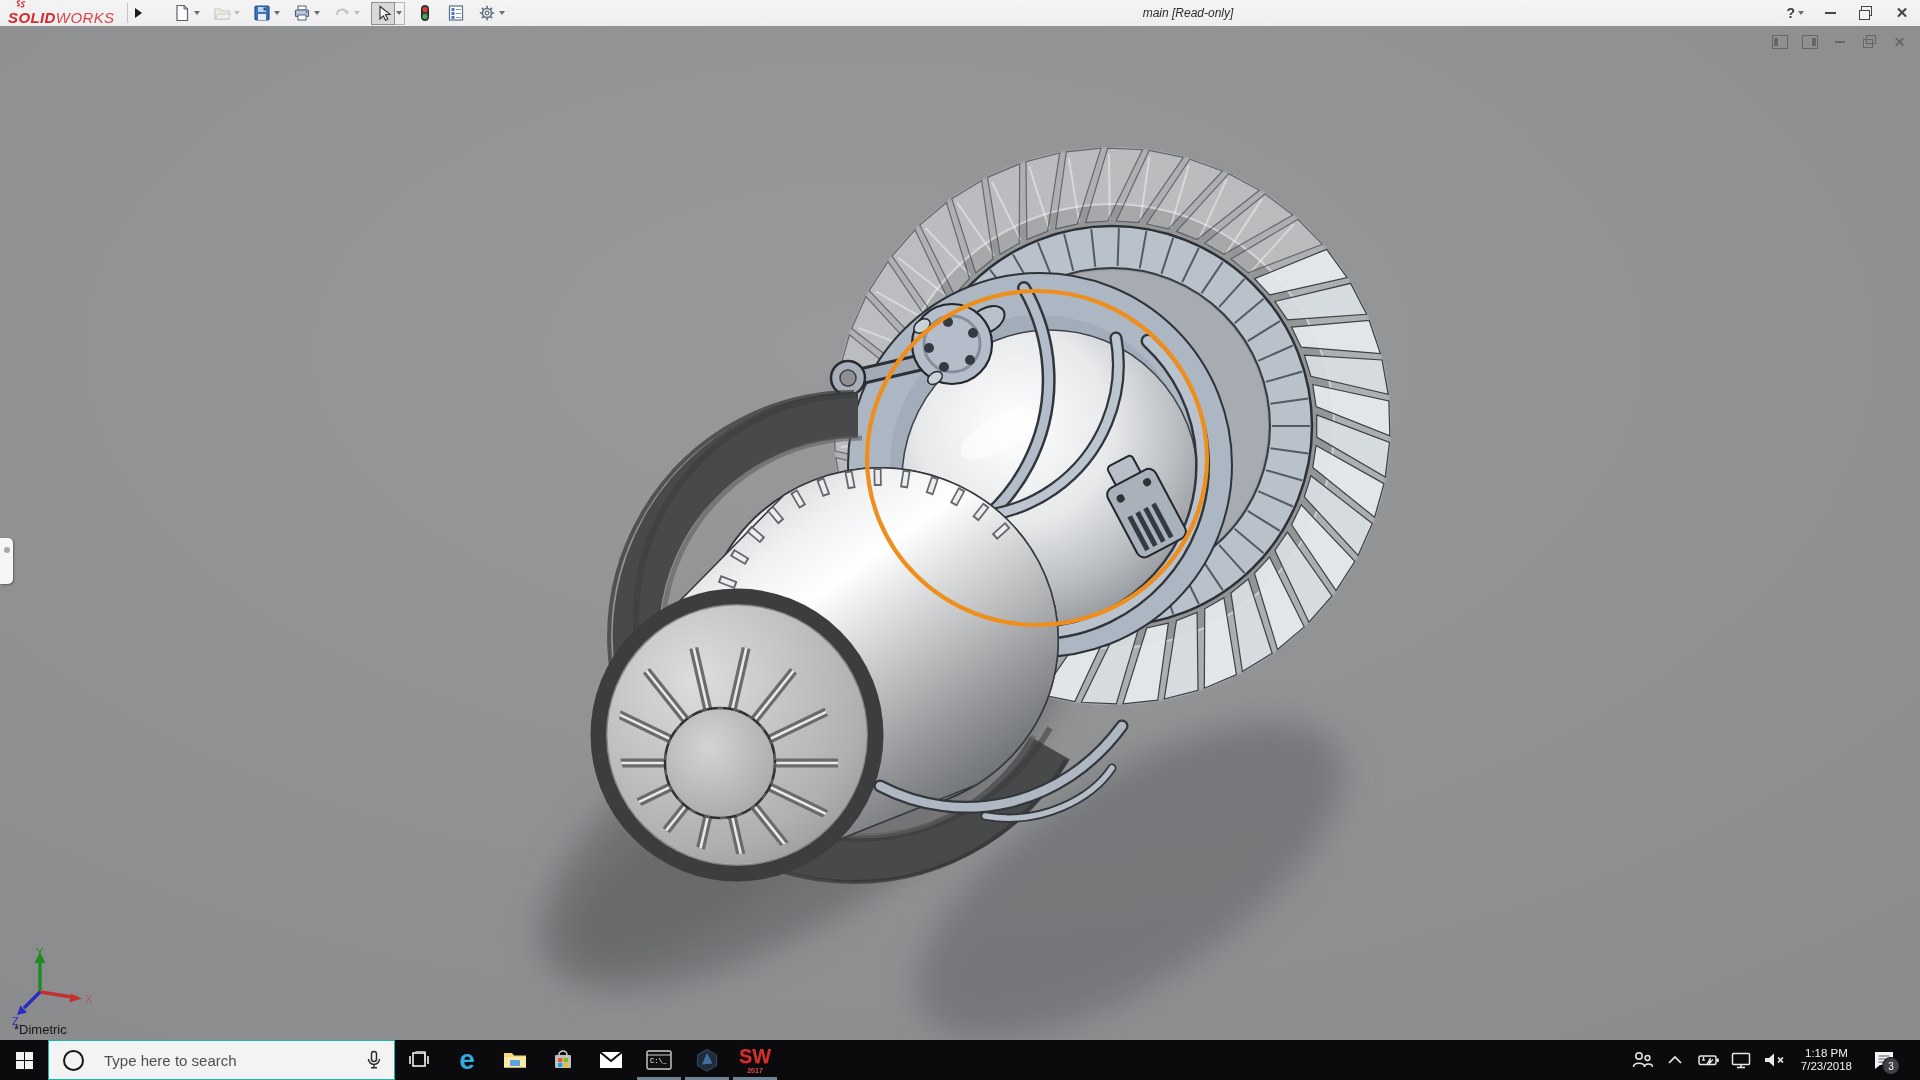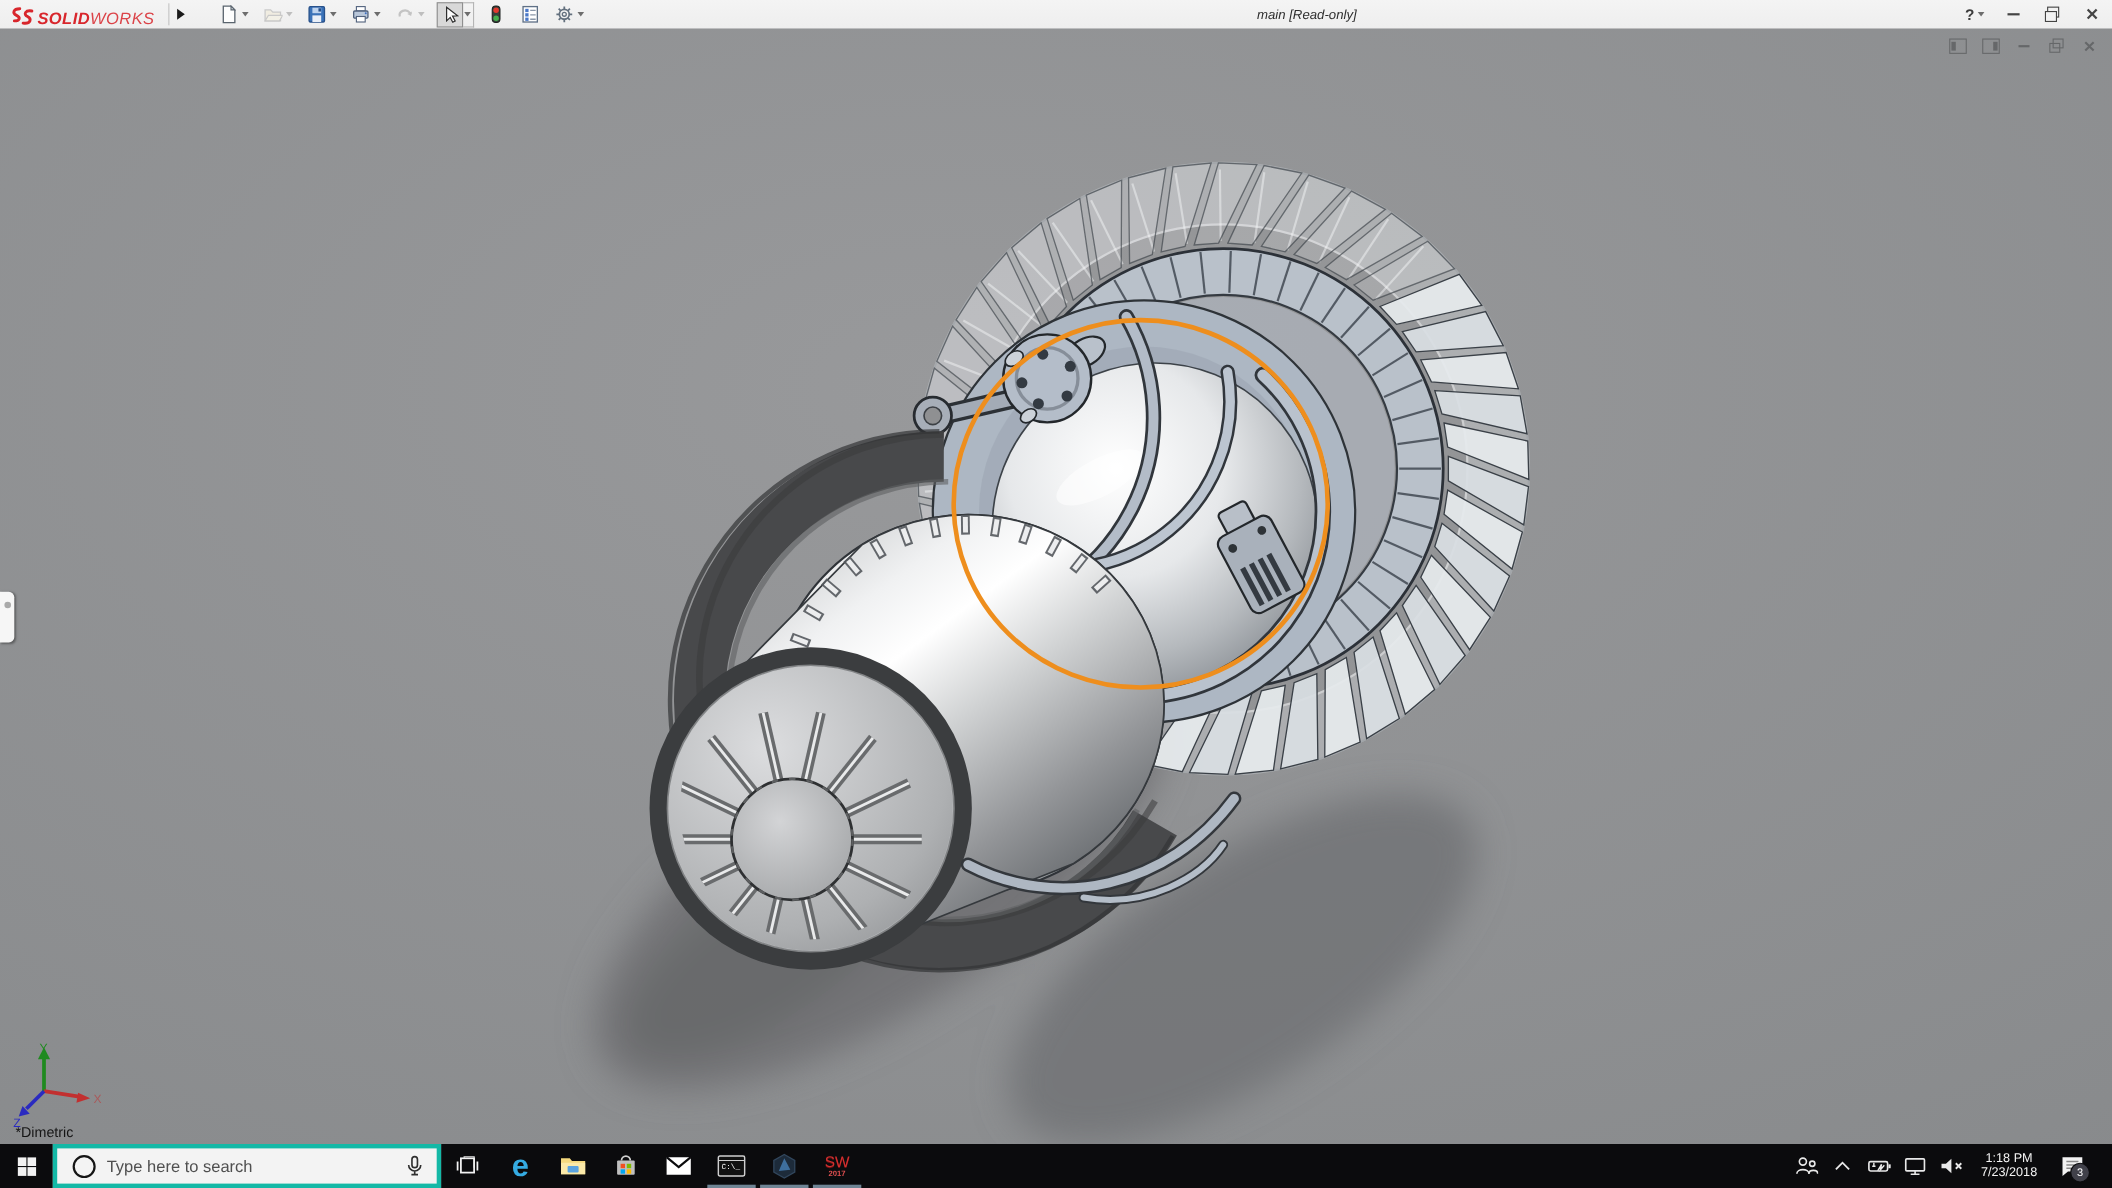--- a/index.html
+++ b/index.html
@@ -1,20 +1,20 @@
 <!DOCTYPE html>
 <html><head>
 <meta charset="utf-8">
 <style>
   html,body{margin:0;padding:0;background:#000;font-family:"Liberation Sans",sans-serif;}
   #screen{position:relative;width:1920px;height:1080px;overflow:hidden;background:#909193;}
 
   
   #titlebar{position:absolute;top:0;left:0;width:1920px;height:26px;background:linear-gradient(#f4f4f4,#eeeeee);border-bottom:1px solid #c9c9c9;display:flex;align-items:center;}
-  .logo-wrap{display:flex;align-items:flex-end;height:26px;padding:0 10px 0 8px;}
+  .logo-wrap{display:flex;align-items:flex-start;height:26px;padding:0 10px 0 8px;flex-direction:column;}
   .logo-text{font-size:15px;color:#d8262c;letter-spacing:.4px;font-style:italic;}
   .logo-text b{font-weight:700;font-style:italic;}
   .logo-text span{font-weight:400;opacity:.85;}
   .tb-sep{width:1px;height:20px;background:#c4c4c4;margin:0 2px;}
   .flyout-btn{width:18px;height:22px;display:flex;align-items:center;justify-content:center;cursor:default;}
   .flyout-btn::after{content:"";border-left:7px solid #1a1a1a;border-top:5px solid transparent;border-bottom:5px solid transparent;}
   #toolbar{display:flex;align-items:center;margin-left:22px;}
   .tb-btn{display:flex;align-items:center;margin-right:7px;padding:1px;}
   .tb-ico{width:22px;height:21px;display:flex;align-items:center;justify-content:center;}
   .tb-caret{width:9px;height:21px;display:flex;align-items:center;justify-content:center;}
@@ -50,28 +50,28 @@
   .dc-restore i.b2{left:2px;bottom:1px;}
   .dc-close{font-size:14px;font-weight:bold;}
   #left-tab{position:absolute;top:512px;left:0;width:13px;height:46px;background:#f6f6f6;border-radius:0 5px 5px 0;box-shadow:1px 1px 2px rgba(0,0,0,.35);}
   #left-tab i{display:block;width:6px;height:6px;border-radius:50%;background:#a9a9a9;margin:9px auto 0;}
   #triad{position:absolute;left:6px;top:920px;}
   #orient-label{position:absolute;left:14px;top:996px;font-size:13px;font-weight:400;color:#151515;}
 
   
   #taskbar{position:absolute;bottom:0;left:0;width:1920px;height:40px;background:#0b0b0d;display:flex;align-items:stretch;}
   #start-btn{width:48px;display:flex;align-items:center;justify-content:center;}
-  #search-box{width:345px;background:#f3f3f3;display:flex;align-items:center;border:4px solid #14b8a6;}
+  #search-box{width:345px;background:#f3f3f3;display:flex;align-items:center;border:1px solid #14b8a6;gap:10px;}
   #search-box .cortana{width:17px;height:17px;border:2.6px solid #151515;border-radius:50%;margin:0 10px 0 14px;}
   #search-box .ph{flex:1;font-size:15px;color:#4f4f4f;}
   #search-box .mic{margin-right:12px;}
   .app-btn{width:48px;position:relative;display:flex;align-items:center;justify-content:center;}
   .app-btn .runbar{position:absolute;bottom:0;left:2px;right:2px;height:3px;background:#6f8494;}
   .sw-stack{display:flex;flex-direction:column;align-items:center;line-height:1;}
-  .sw-stack .sw{color:#d32f2f;font-weight:normal;font-size:14px;letter-spacing:0;text-shadow:0 1px 0 #6e1414;text-align:center;}
+  .sw-stack .sw{color:#d32f2f;font-weight:bold;font-size:20px;letter-spacing:0;text-shadow:0 1px 0 #6e1414;text-align:center;}
   .sw-stack .yr{color:#e05050;font-size:7px;font-weight:bold;margin-top:1px;}
   .edge-e{color:#35abe2;font-size:28px;font-weight:bold;line-height:1;}
   #tray{margin-left:auto;display:flex;align-items:center;gap:9px;padding-right:4px;}
   .tray-ic{width:24px;height:40px;display:flex;align-items:center;justify-content:center;}
   #clock{text-align:center;color:#f2f2f2;font-size:11.5px;line-height:13px;padding:0 6px;}
   #action-center{position:relative;width:34px;height:40px;display:flex;align-items:center;justify-content:center;}
   #ac-badge{position:absolute;right:1px;bottom:5px;width:16px;height:16px;border-radius:50%;background:#41414a;border:1px solid #0b0b0d;color:#fff;font-size:10px;display:flex;align-items:center;justify-content:center;}
   #show-desktop{width:5px;border-left:1px solid #35353a;}
 </style>
 </head>

